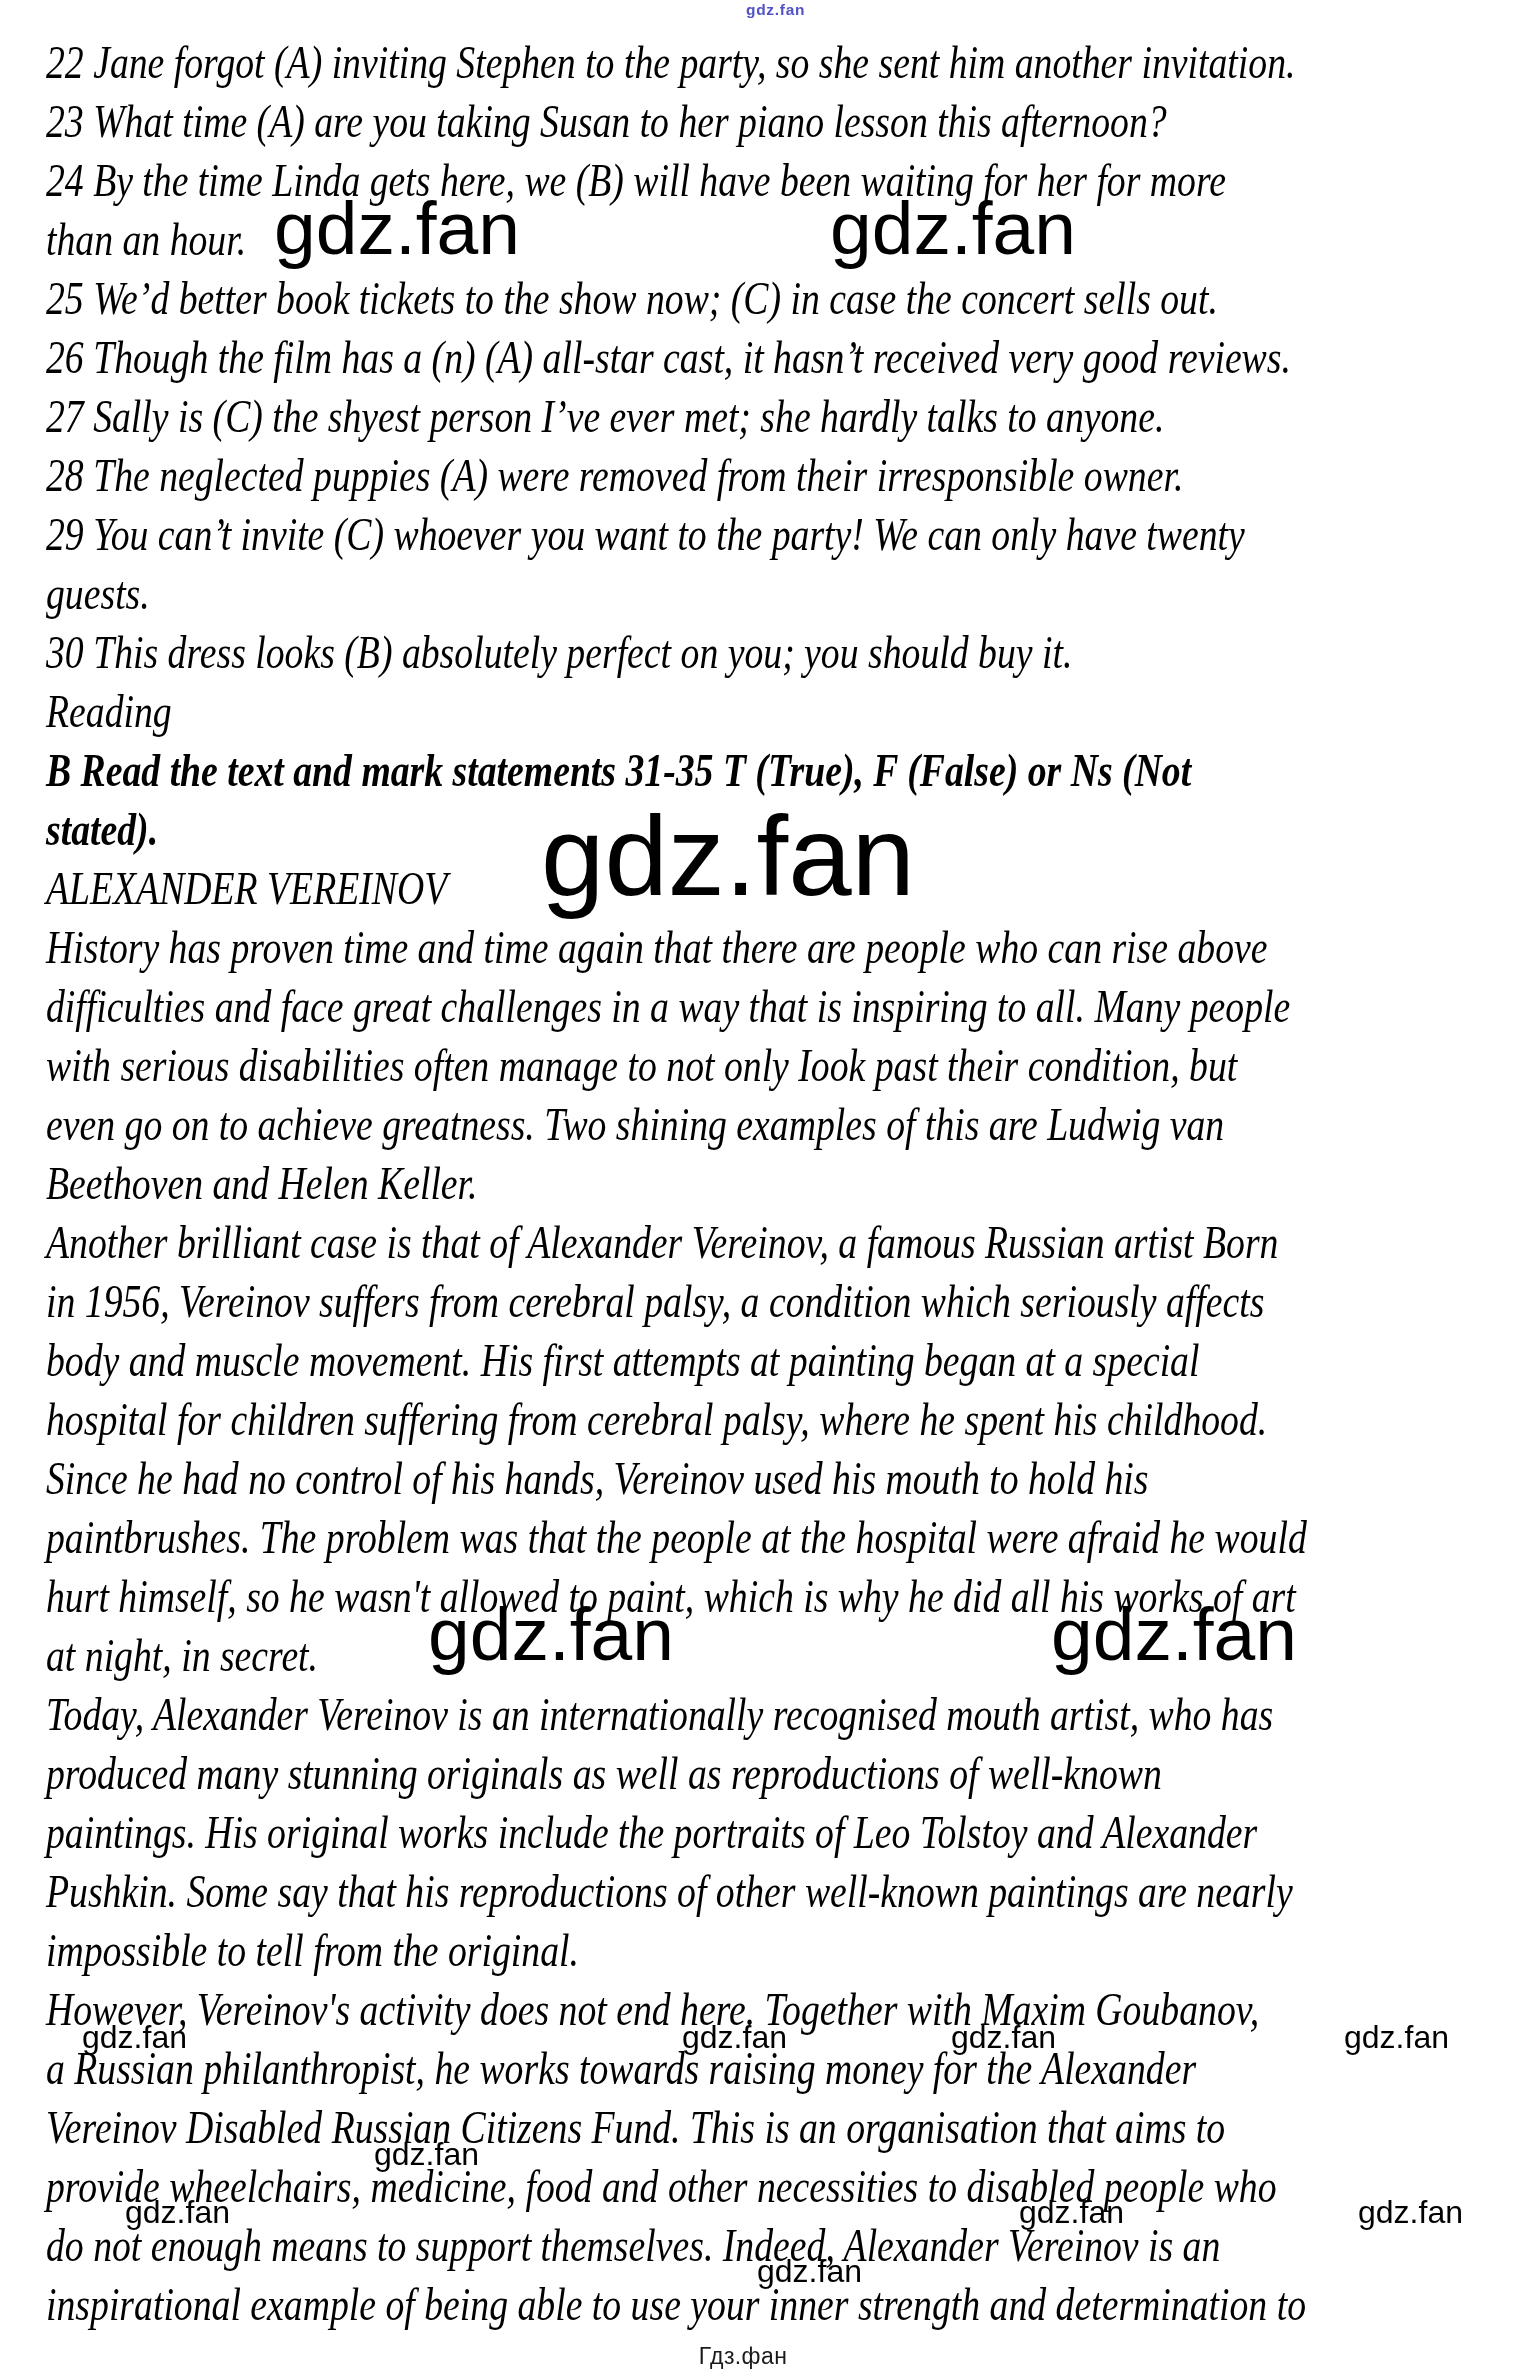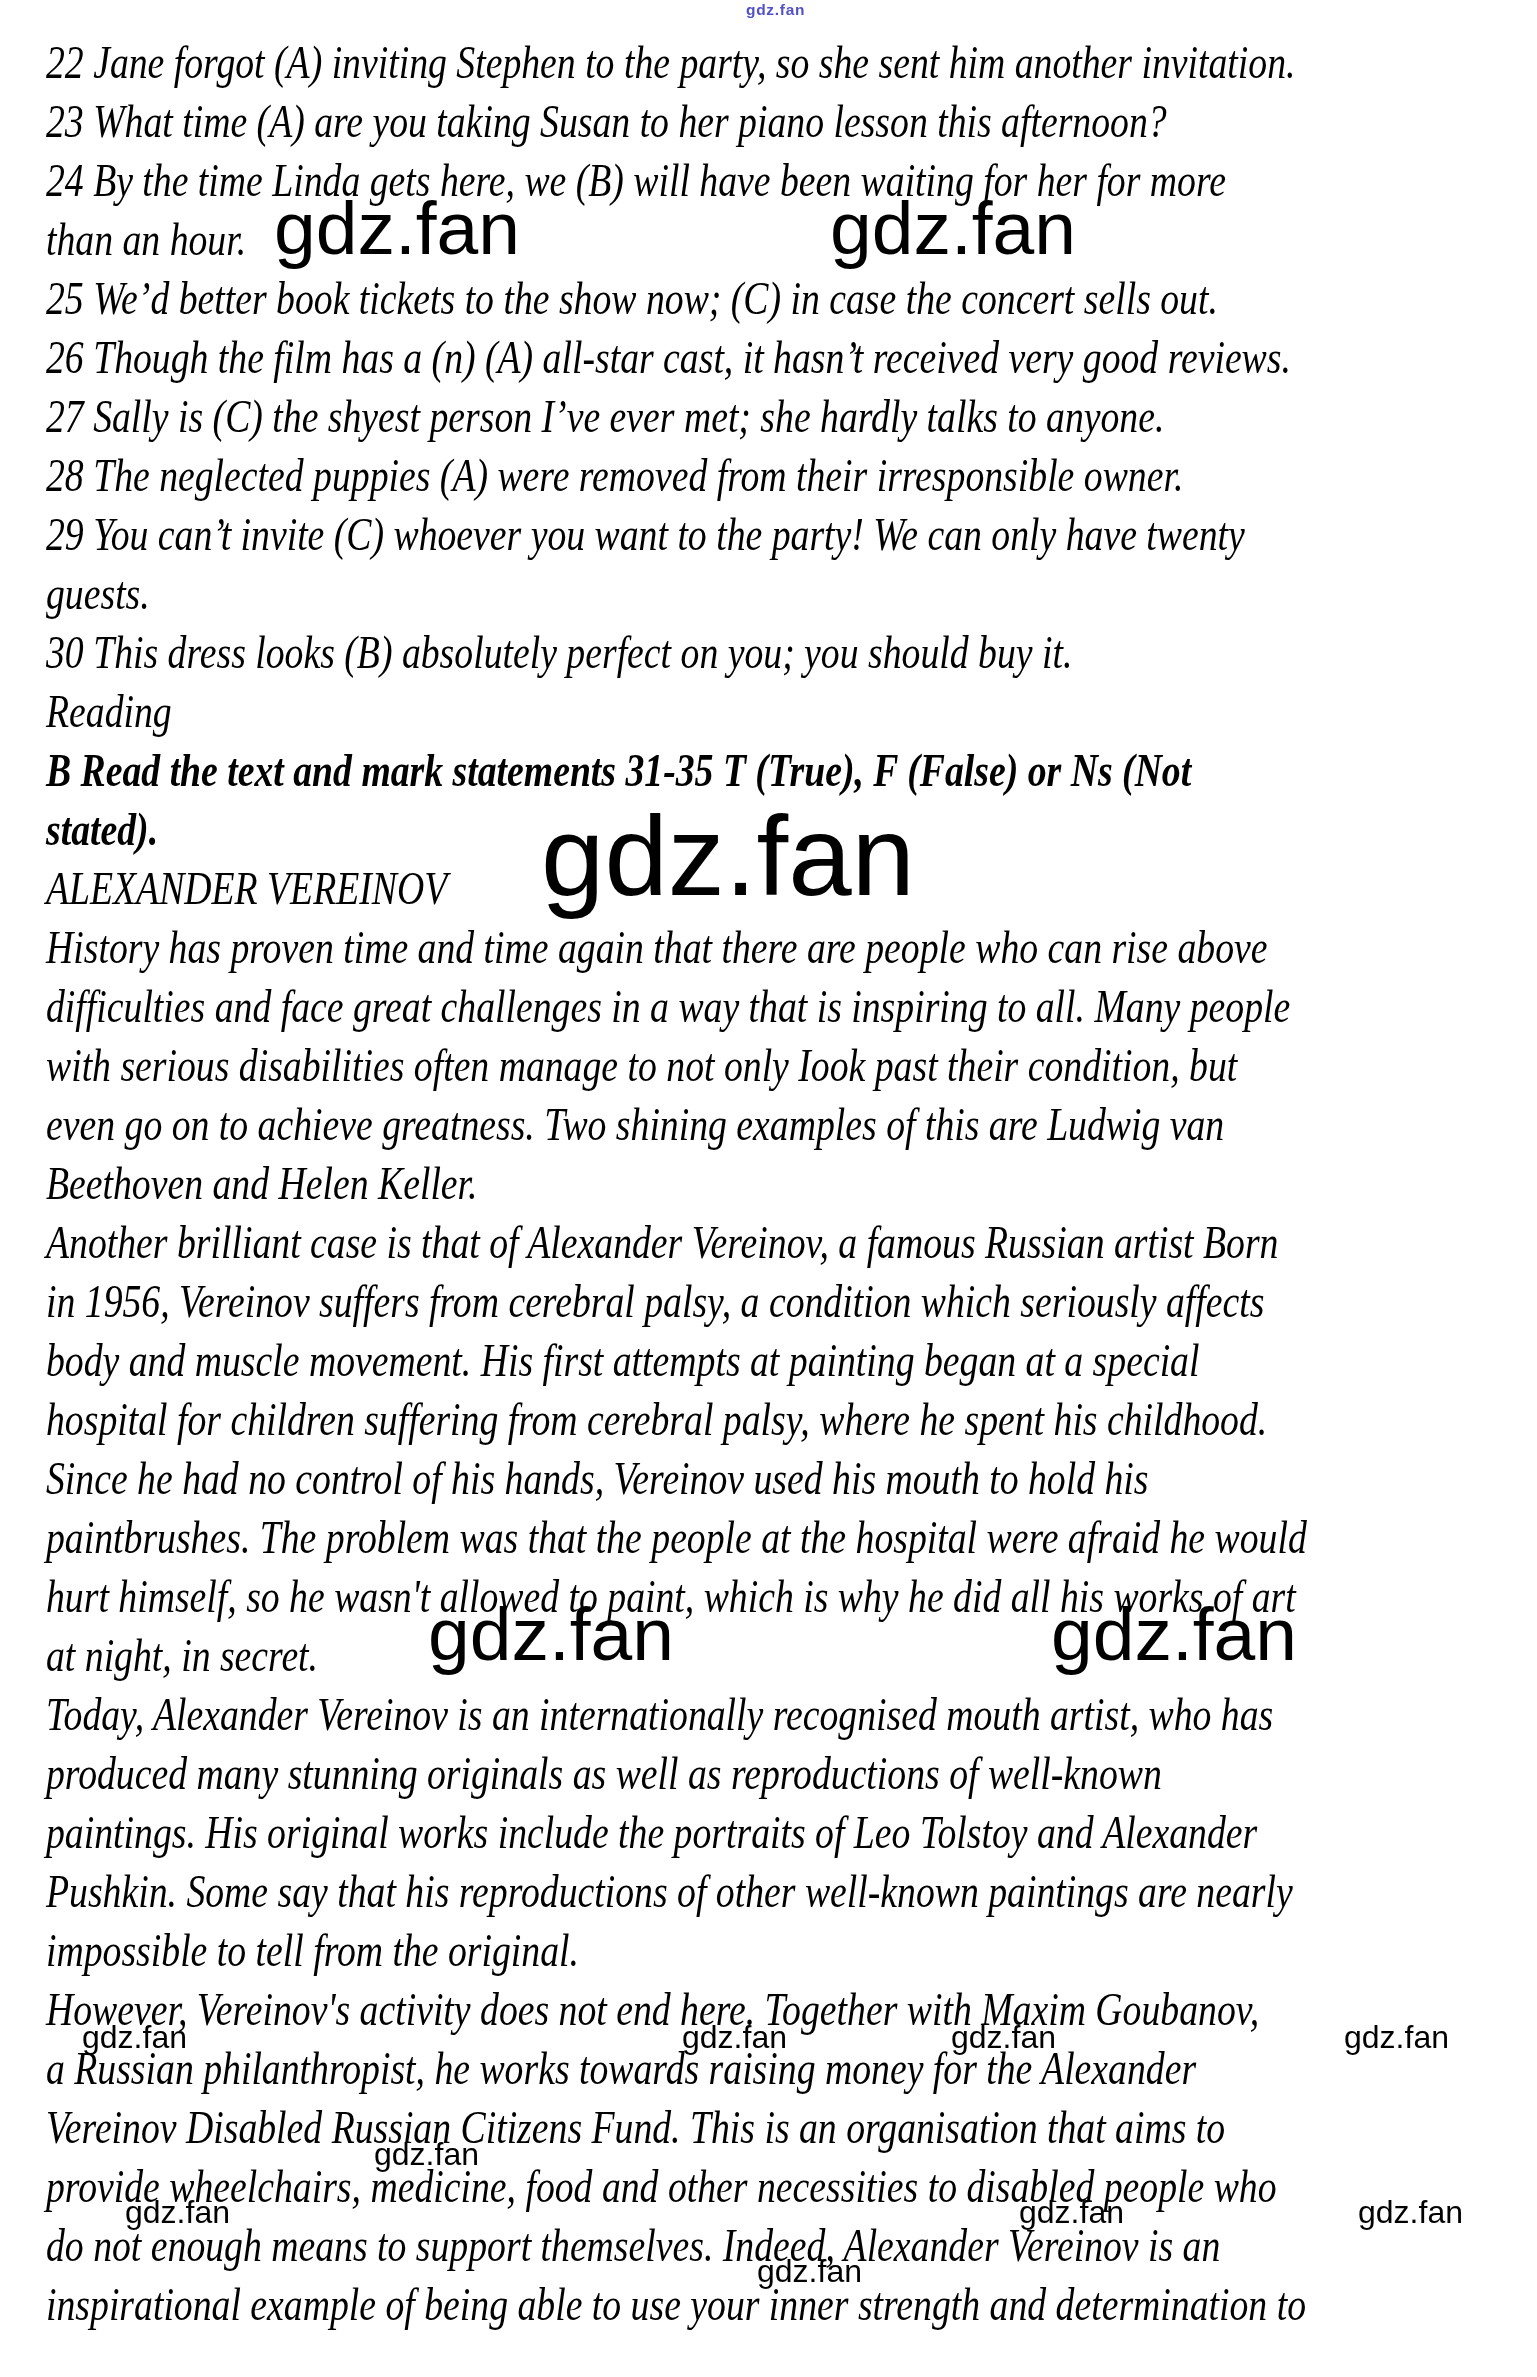--- a/index.html
+++ b/index.html
@@ -128,15 +128,16 @@
   <span class="wm wm-small wm-a1">gdz.fan</span>
   <span class="wm wm-small wm-a2">gdz.fan</span>
   <span class="wm wm-small wm-a3">gdz.fan</span>
   <span class="wm wm-small wm-a4">gdz.fan</span>
   <span class="wm wm-small wm-b1">gdz.fan</span>
   <span class="wm wm-small wm-c1">gdz.fan</span>
   <span class="wm wm-small wm-c2">gdz.fan</span>
   <span class="wm wm-small wm-c3">gdz.fan</span>
   <span class="wm wm-small wm-d1">gdz.fan</span>
 
+  <div class="wm wm-bottom">Гдз.фан</div>
 
 </div>
 
 
 </body></html>

